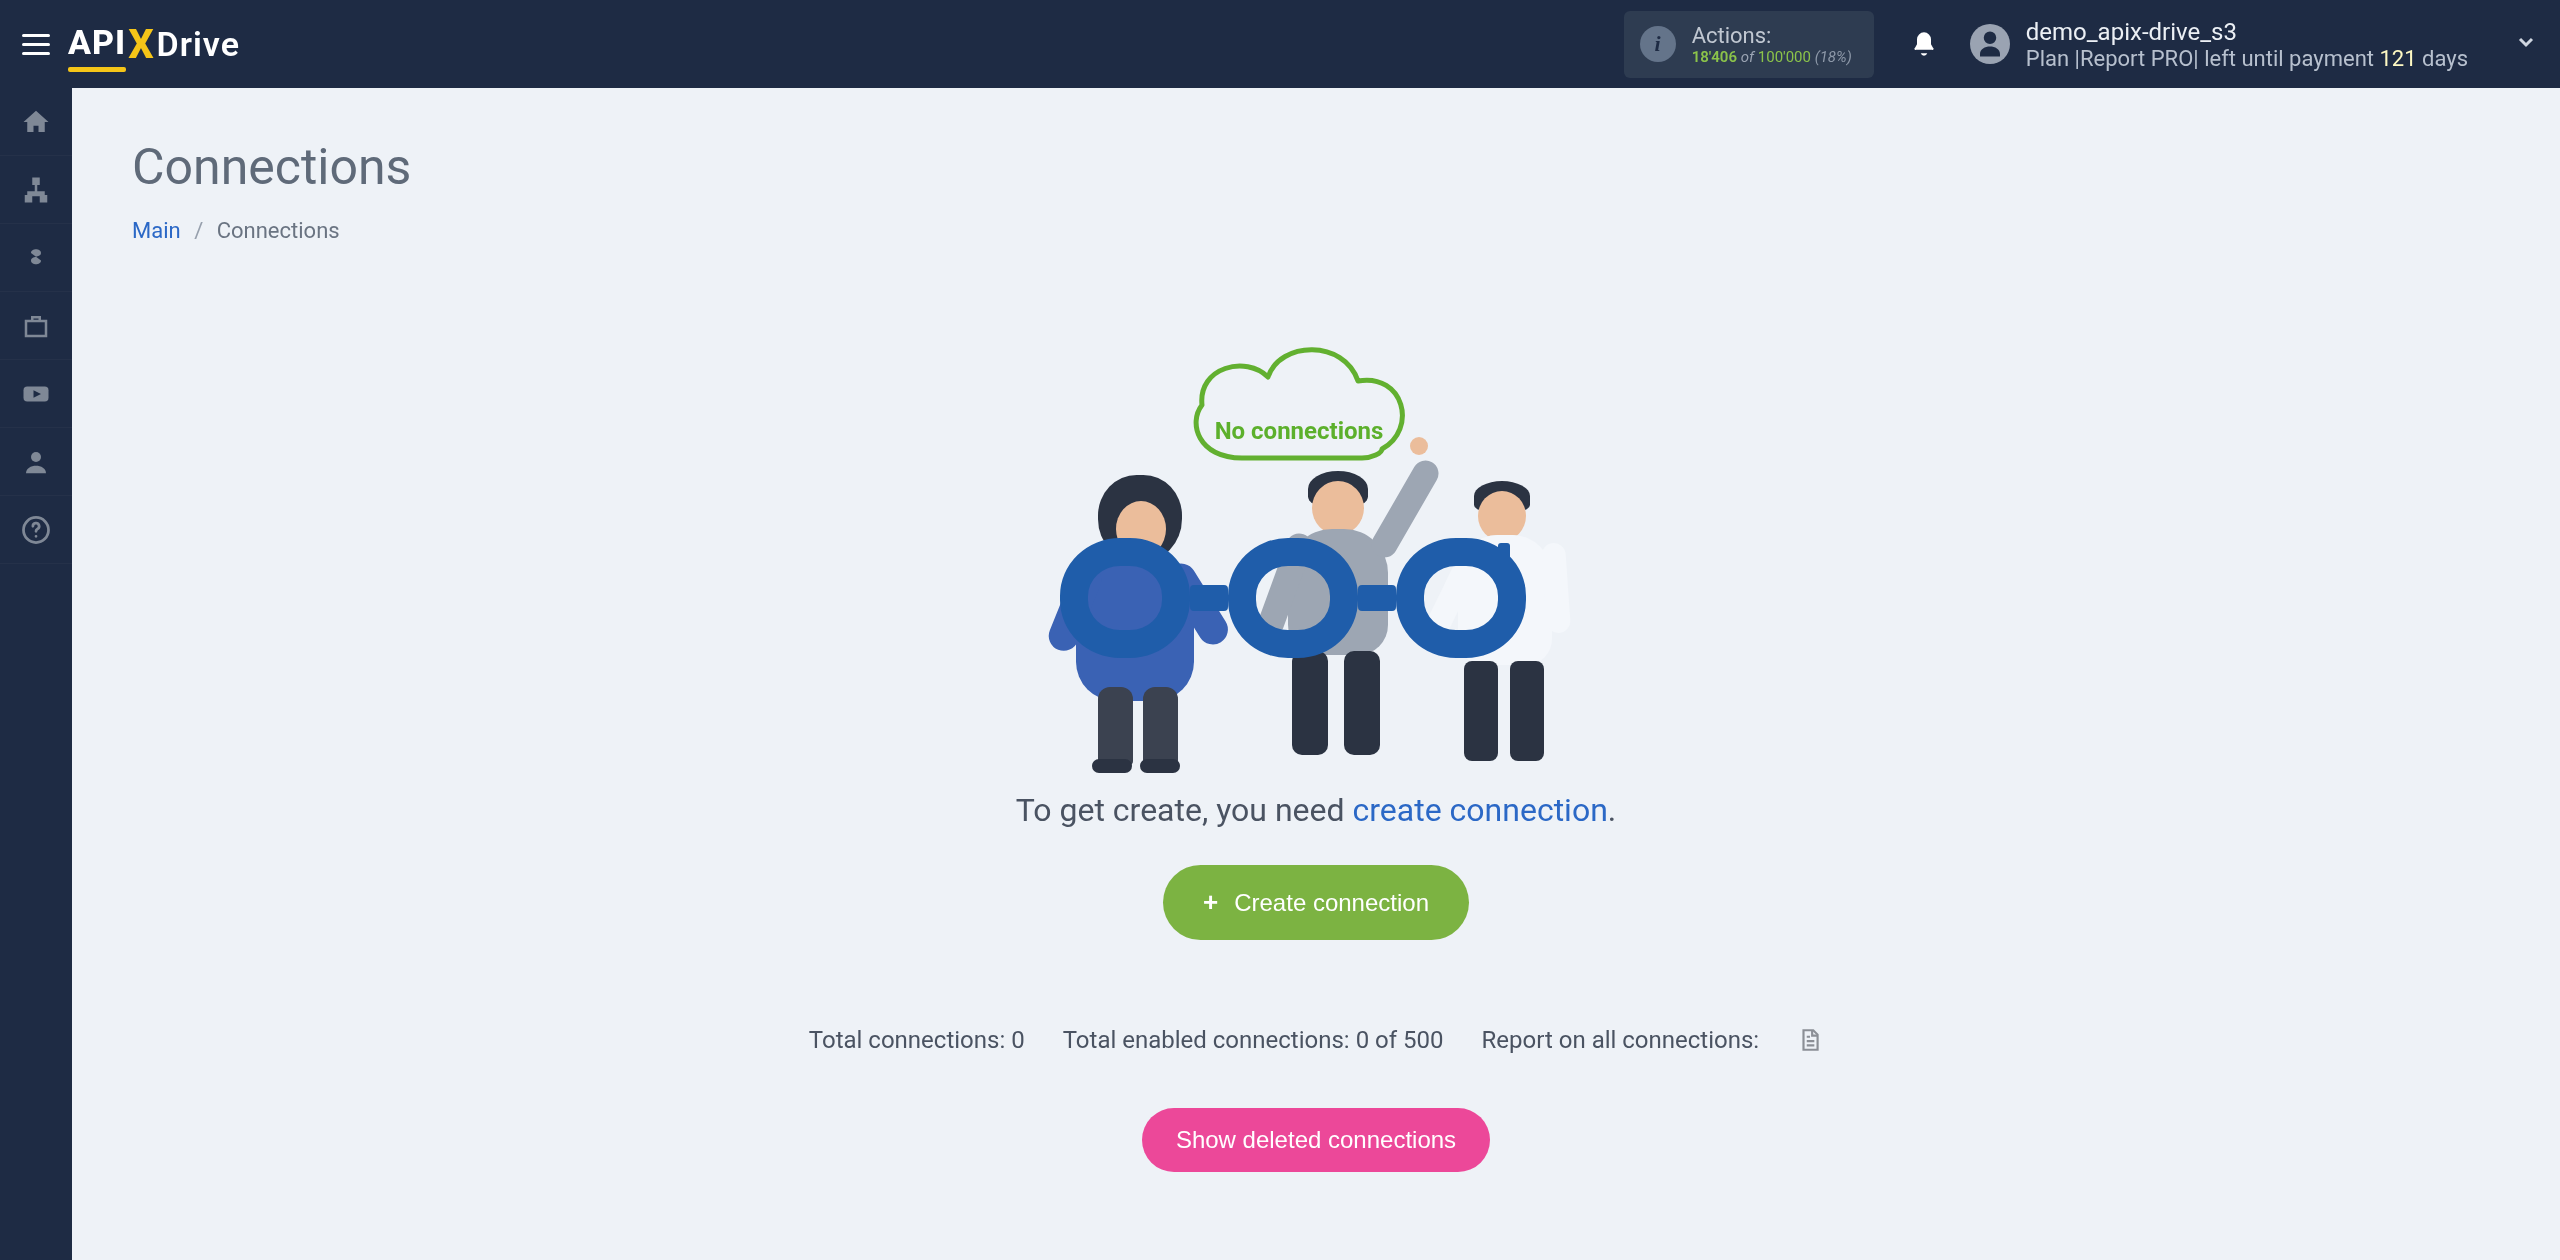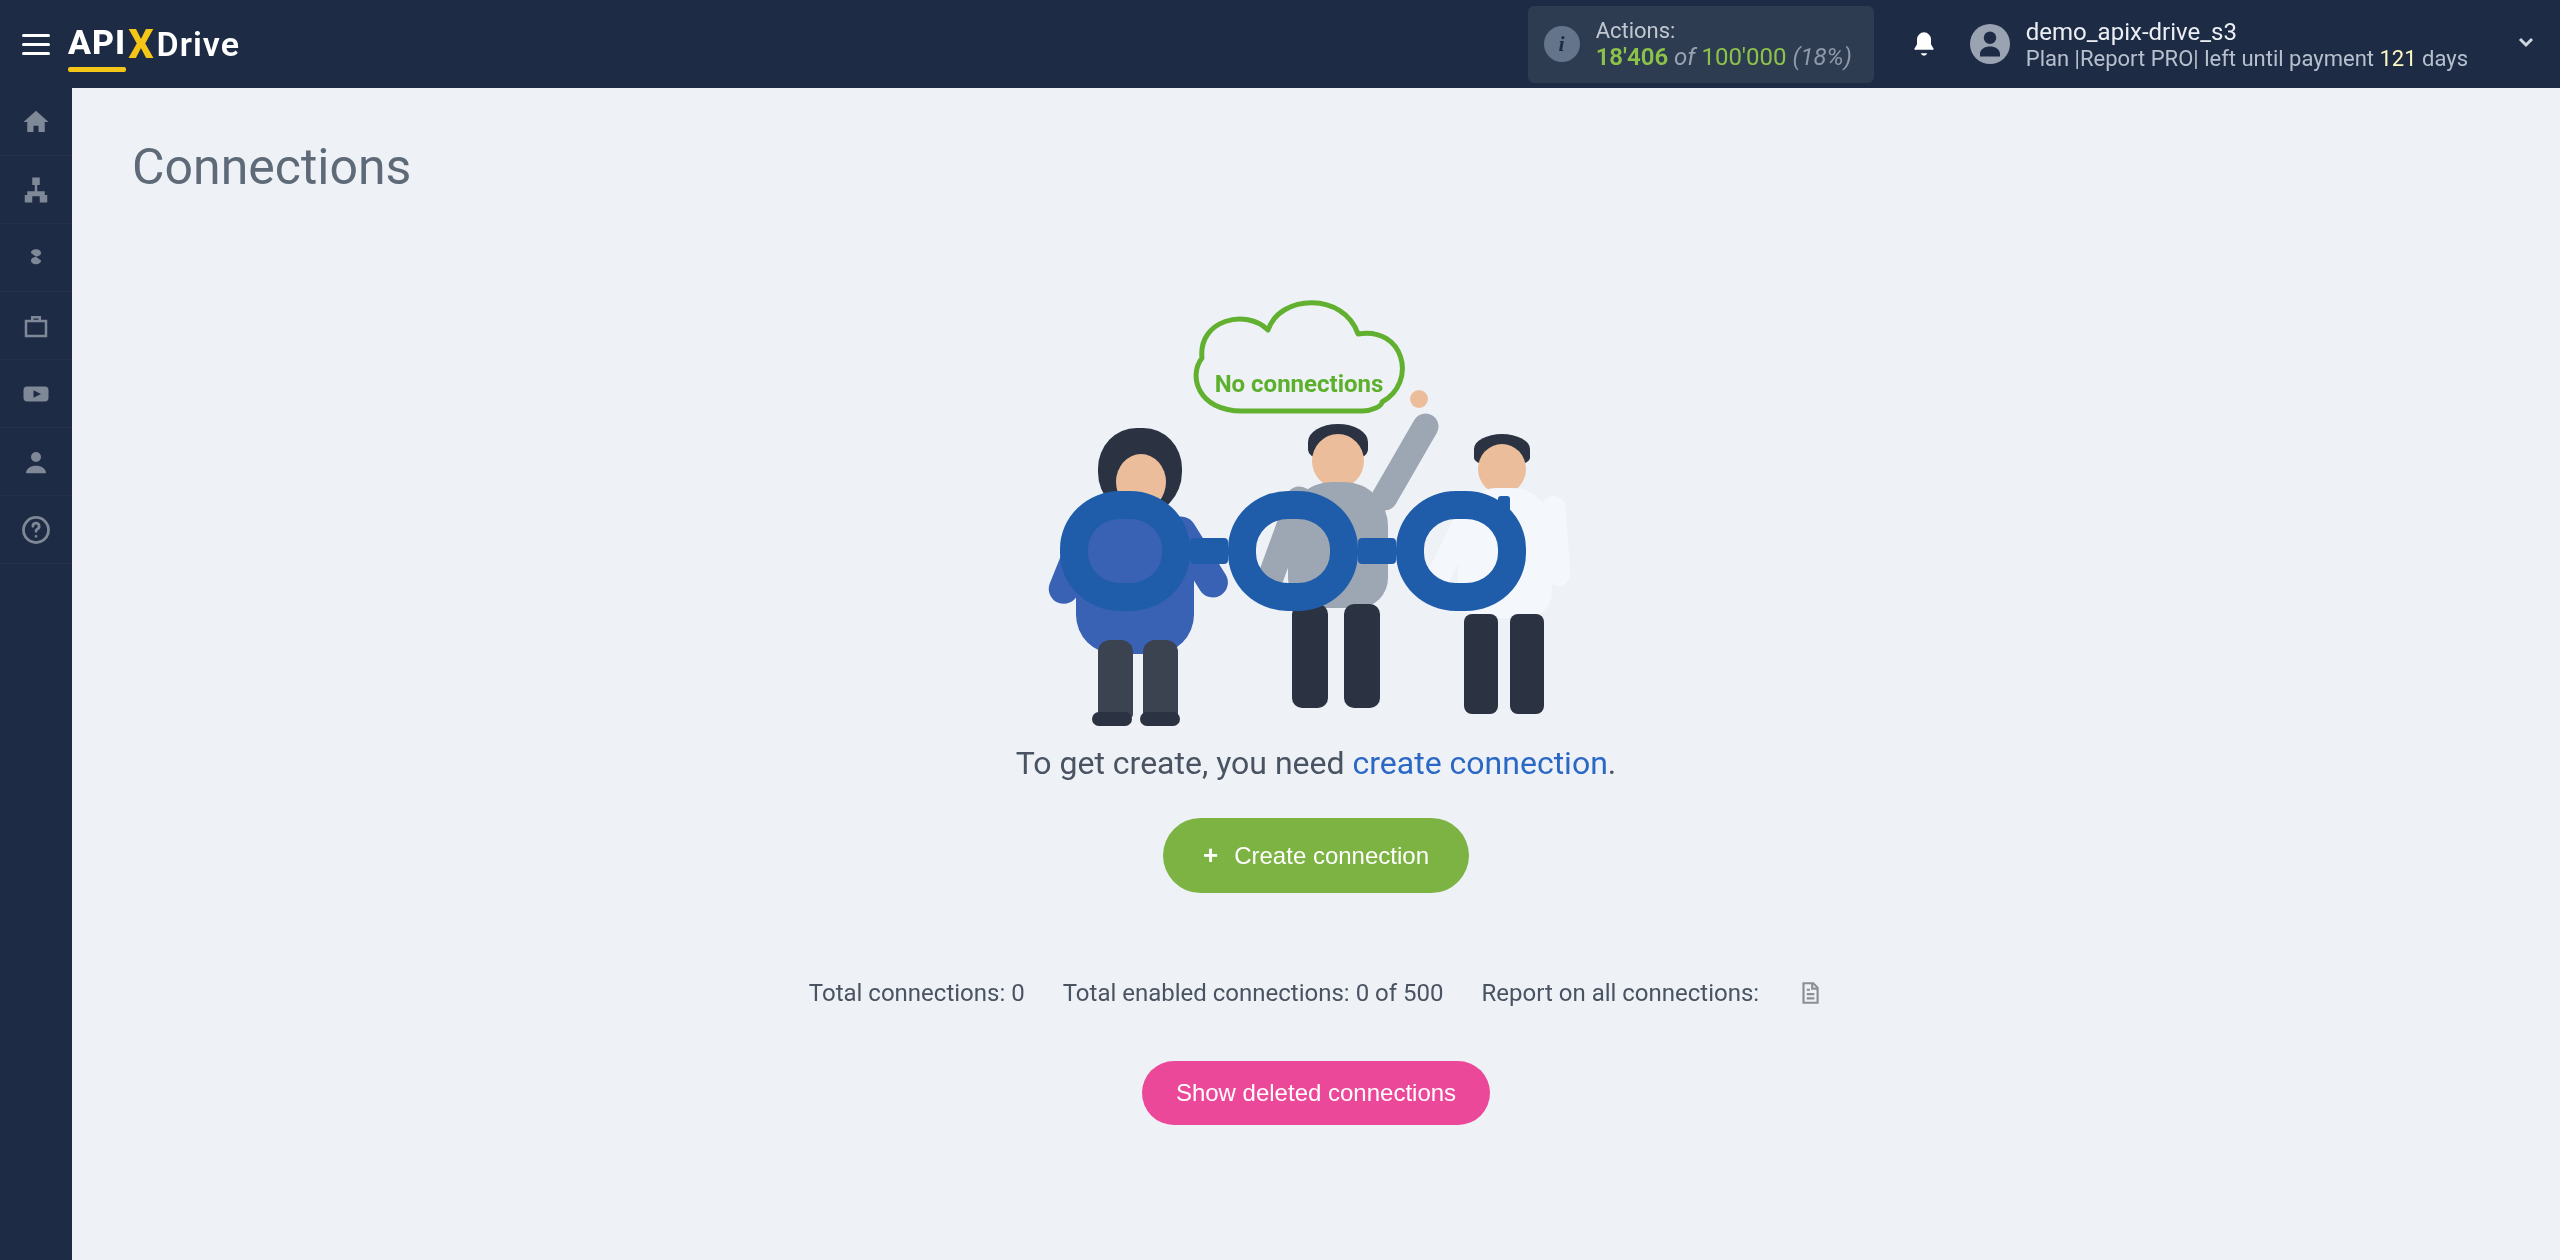--- a/index.html
+++ b/index.html
@@ -12,21 +12,21 @@
 .menu-btn span{height:3px;width:28px;background:#fff;border-radius:2px}
 .logo{display:flex;align-items:center;gap:4px;font-weight:800;font-size:34px;letter-spacing:1px}
 .logo .api{position:relative;padding-bottom:4px}
 .logo .api::after{content:"";position:absolute;left:0;right:0;bottom:-6px;height:5px;background:#f5c518;border-radius:2px}
 .logo .x{color:#f5c518;font-size:40px;margin:0 -2px;font-weight:800}
 .logo .drive{font-weight:600}
 .hdr-spacer{flex:1}
 .actions-box{background:#2e3c51;border-radius:6px;padding:12px 22px 12px 16px;display:flex;align-items:center;gap:16px;margin-right:30px}
 .info-circle{width:36px;height:36px;border-radius:50%;background:#64748a;display:flex;align-items:center;justify-content:center;color:#1e2b44;font-weight:bold;font-family:serif;font-style:italic;font-size:22px}
 .actions-text .ln1{color:#c0c7d1;font-size:22px}
-.actions-text .ln2{font-size:24px}
+.actions-text .ln2{font-size:15px}
 .actions-text .used{color:#8bc34a;font-weight:600}
 .actions-text .of{color:#9aa3b2;font-style:italic}
 .actions-text .total{color:#8bc34a}
 .actions-text .pct{color:#8e99a9;font-style:italic}
 .bell{width:40px;margin-right:26px;display:flex;align-items:center;justify-content:center;cursor:pointer}
 .bell svg{width:28px;height:28px;fill:#fff}
 .acct{display:flex;align-items:center;gap:16px;cursor:pointer}
 .acct-icon{width:40px;height:40px;border-radius:50%;background:#9aa3b2;display:flex;align-items:center;justify-content:center}
 .acct-icon svg{width:30px;height:30px;fill:#1e2b44}
 .acct-text .l1{font-size:24px;color:#ecf0f5}
@@ -205,20 +205,25 @@
   <div class="navbtn">
     <svg viewBox="0 0 24 24">
         <circle cx="12" cy="12" r="10" fill="none" stroke="#7f8896" stroke-width="2.2"></circle>
         <path d="M9.5 9a2.5 2.5 0 1 1 3.6 2.2c-1 .5-1.1 1.1-1.1 1.8M12 17h.01" stroke="#7f8896" stroke-width="2.2" fill="none" stroke-linecap="round"></path>
       </svg>
   </div>
 </div>
 
 <div class="main">
   <h1 class="title">Connections</h1>
+  <div class="crumbs">
+    <a href="#">Main</a>
+    <span class="sep">/</span>
+    <span>Connections</span>
+  </div>
 
   <div class="center">
     <div class="illus">
       <div class="cloud">
         <svg viewBox="0 0 254 146">
           <path d="M70 125 C26 125 16 90 30 72 C26 34 74 22 96 44 C108 8 172 6 186 48 C232 40 246 96 210 116 C210 120 200 125 190 125 Z" fill="none" stroke="#62b030" stroke-width="5" stroke-linejoin="round"></path>
         </svg>
         <div class="cloud-text">No connections</div>
       </div>
 

